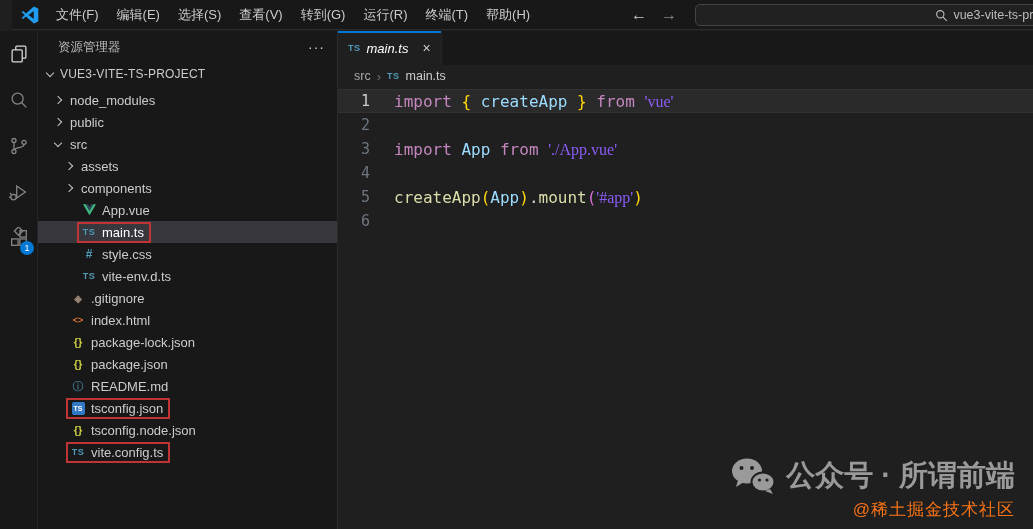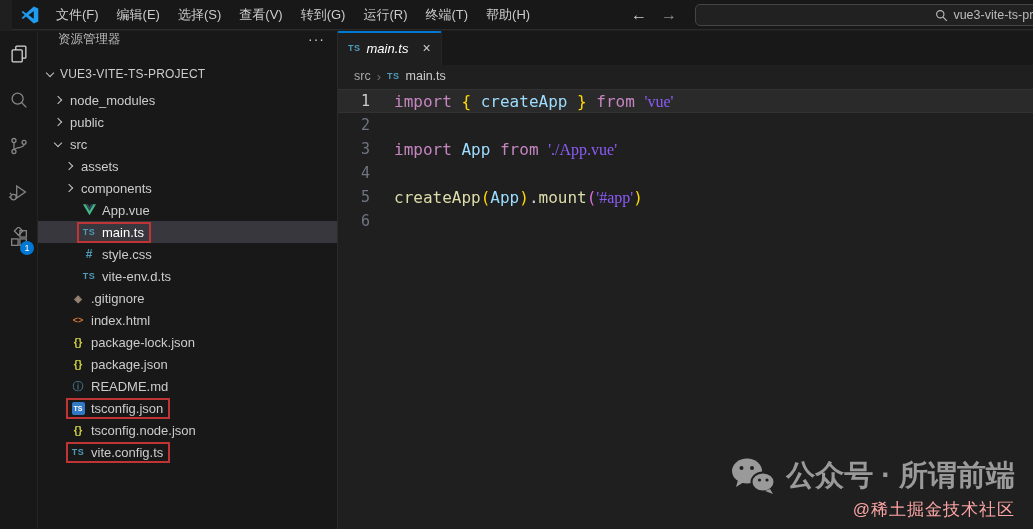--- a/index.html
+++ b/index.html
@@ -48,21 +48,21 @@
     position:absolute; right:4px; bottom:6px; min-width:14px; height:14px;
     background:#0078d4; color:#fff; border-radius:50%;
     font-size:9px; display:flex; align-items:center; justify-content:center;
   }
   
   .sidebar {
     position:absolute; top:31px; left:38px; width:300px; height:498px;
     background:#181818; border-right:1px solid #2b2b2b; overflow:hidden;
   }
   .sidebar-header {
-    height:32px; display:flex; justify-content:space-between;
+    height:32px; display:flex; align-items:center; justify-content:space-between;
     padding:0 12px 0 20px; color:#bbbbbb; font-size:12.5px;
   }
   .more-actions { color:#cccccc; font-size:14px; letter-spacing:1px; }
   .section-header {
     height:22px; display:flex; align-items:center; padding-left:4px;
     font-weight:normal; font-size:12px; color:#cccccc; letter-spacing:0.2px;
   }
   .chev {
     display:inline-block; width:6px; height:6px;
     border-right:1.4px solid #c5c5c5; border-bottom:1.4px solid #c5c5c5;
@@ -120,21 +120,21 @@
   }
   .code-line.current .ln { color:#cccccc; }
   .code-text { white-space:pre; }
   .tk-k { color:#c586c0; } .tk-v { color:#9cdcfe; } .tk-s { color:#8b5cf6;font-family:Liberation Serif, serif; }
   .tk-f { color:#dcdcaa; } .tk-b1 { color:#ffd70b; } .tk-b2 { color:#d670d6; }
   .tk-p { color:#d4d4d4; }
   
   .watermark { position:absolute; right:18px; bottom:8px; text-align:right; pointer-events:none; }
   .wm-line1 { display:flex; align-items:center; gap:10px; color:#9a9a9a; font-size:29px; font-weight:bold; }
   .wm-line1 svg { width:46px; height:38px; }
-  .wm-line2 { color:#fca5a5; font-size:17px; margin-top:2px; letter-spacing:1px; }
+  .wm-line2 { color:#f97316; font-size:17px; margin-top:2px; letter-spacing:1px; }
 </style>
 </head>
 <body>
 
 <div id="window">
 
   <div class="titlebar">
     <svg class="vscode-logo" viewBox="0 0 100 100">
       <path fill="#1f9cf0" d="M96 14 L71 3 L28 42 L11 28 L3 33 L21 50 L3 67 L11 72 L28 58 L71 97 L96 86 Z"></path>
       <path fill="#181818" d="M71 28 L42 50 L71 72 Z"></path>

